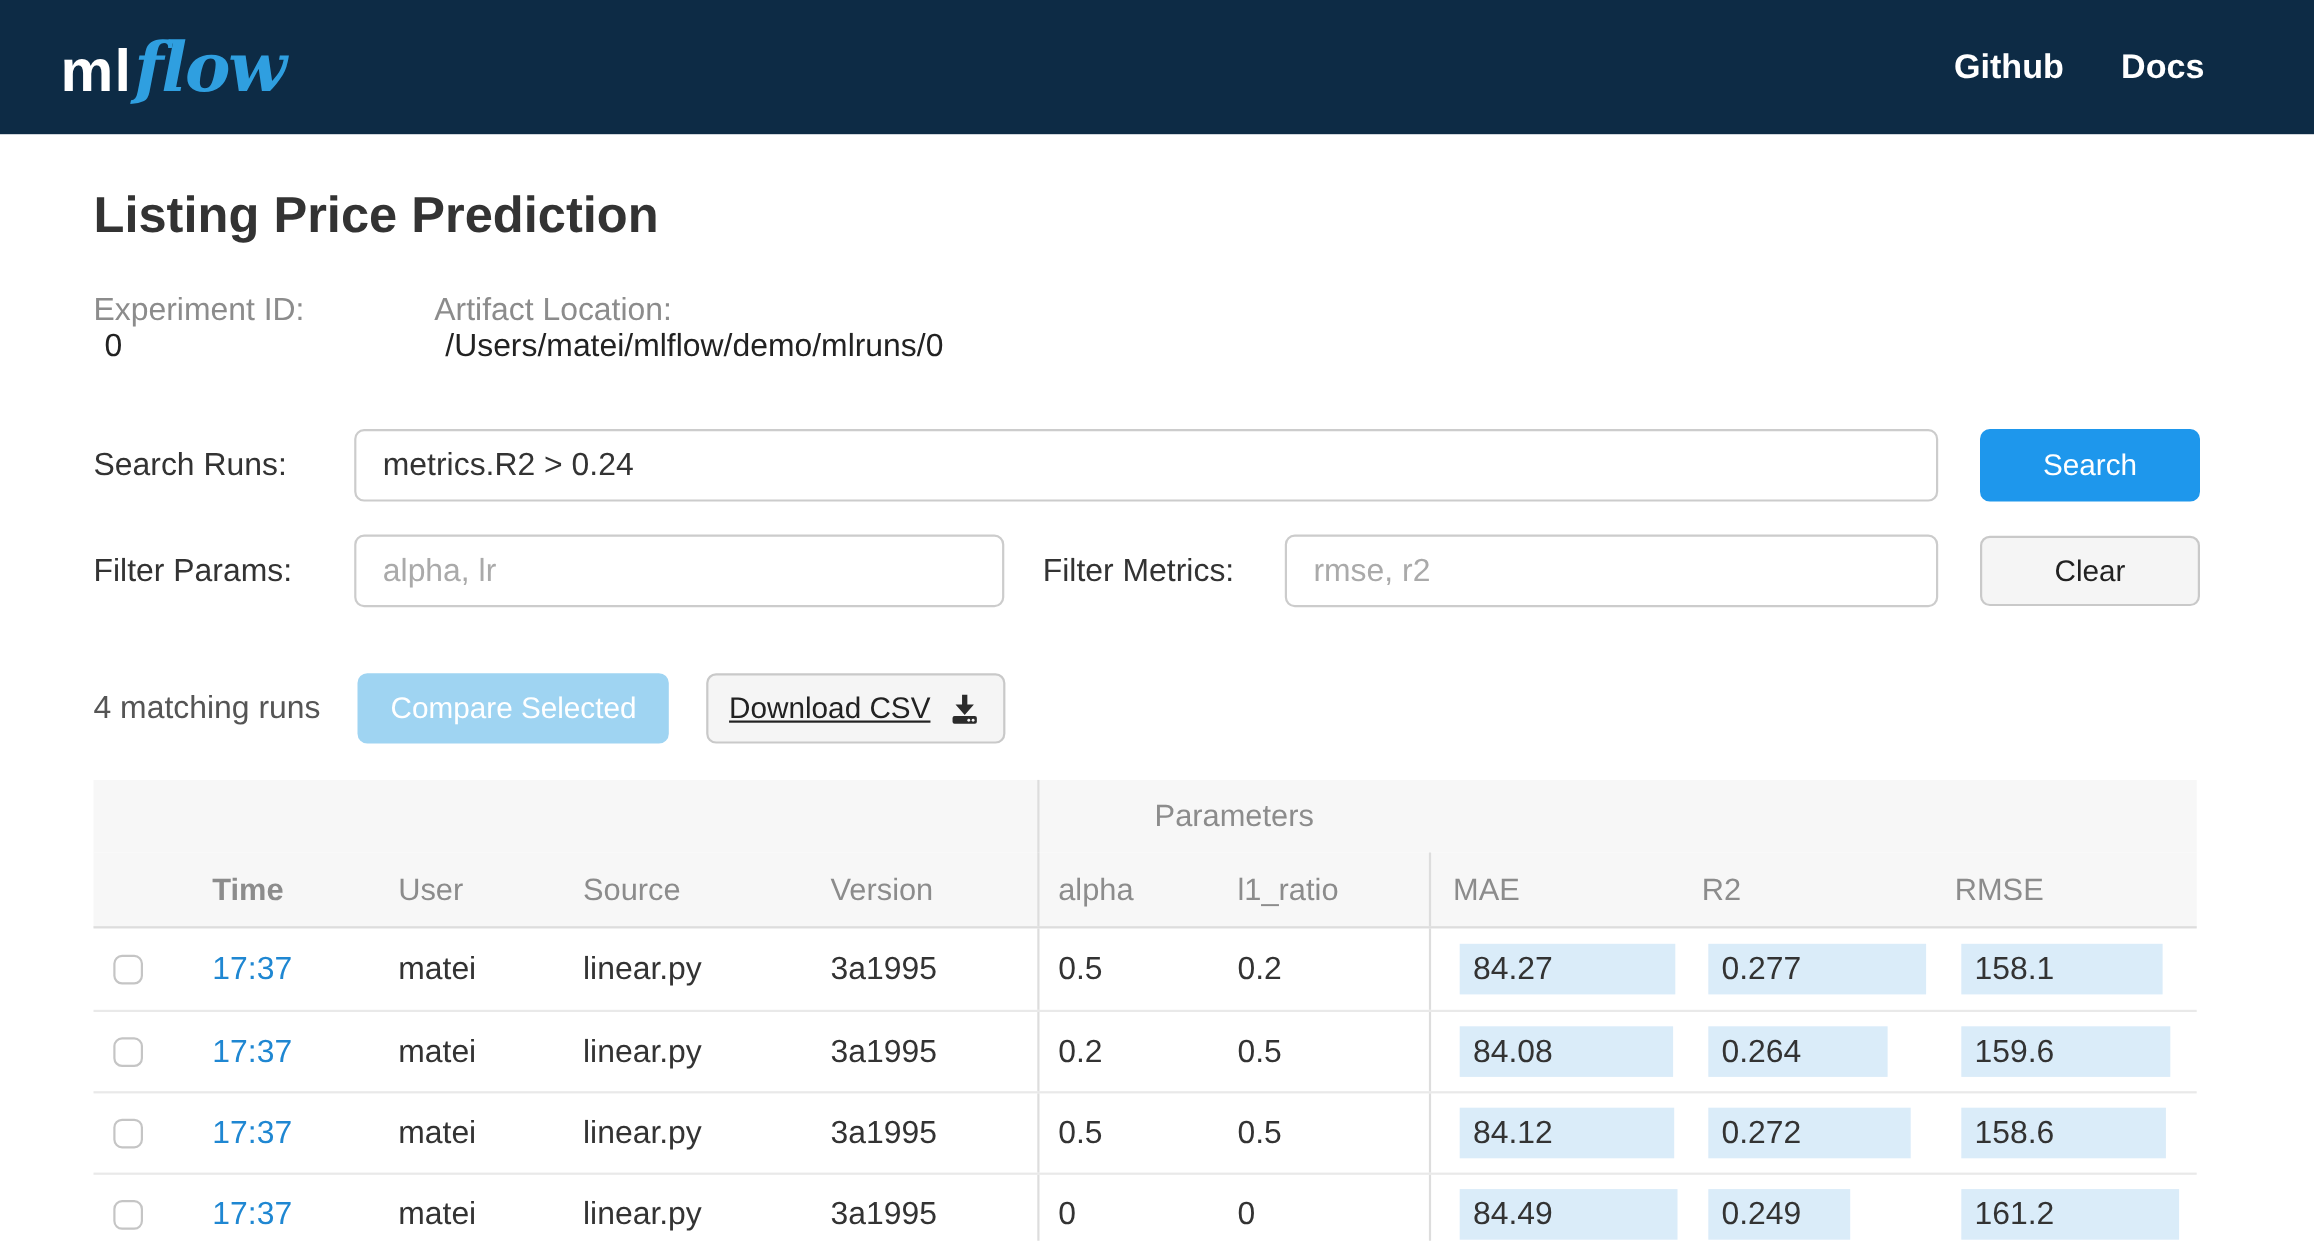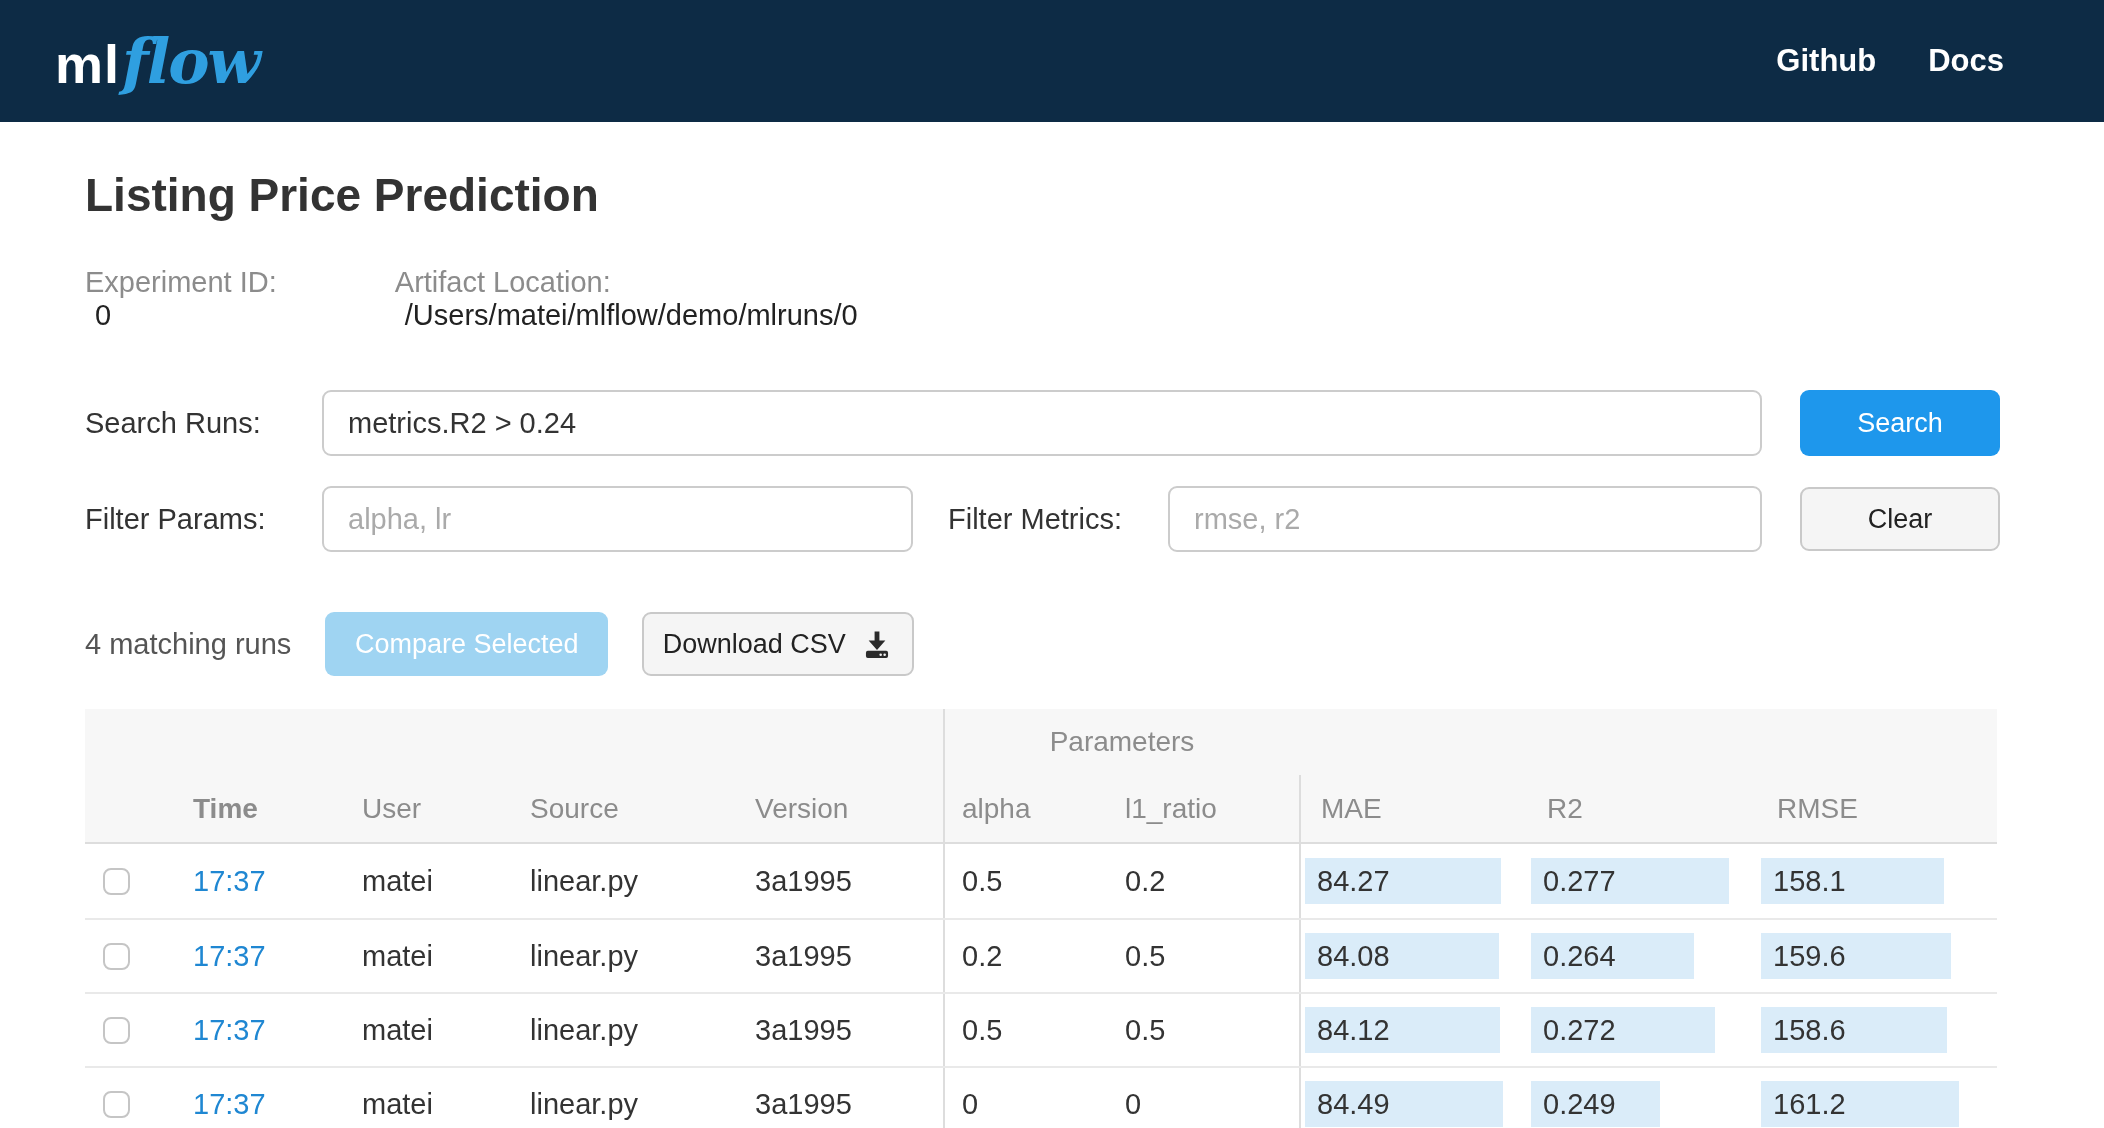--- a/index.html
+++ b/index.html
@@ -43,21 +43,21 @@
     font-family: "Liberation Sans", sans-serif; display: flex; align-items: center; justify-content: center; }
   .btn-search { width: 200px; margin-left: auto; background: #1e97ec; border: none; color: #fff; }
   .btn-clear { width: 200px; margin-left: auto; background: #f5f5f5; border: 2px solid #c9c9c9; color: #222; height: 64px; }
 
   
   .actions-row { margin-top: 60px; display: flex; align-items: center; }
   .matching { font-size: 29px; color: #555; }
   .btn-compare { margin-left: 34px; width: 283px; height: 64px; background: #9fd4f2;
     border: none; color: #fff; }
   .btn-download { margin-left: 34px; width: 272px; height: 64px; background: #f5f5f5;
-    border: 2px solid #c9c9c9; color: #222; gap: 14px; }
+    border: 2px solid #c9c9c9; color: #222; gap: 14px; text-decoration: underline; }
   .dl-icon { width: 34px; height: 34px; display: inline-block; }
 
   
   .runs-table { margin-top: 33px; width: 1912px; }
   .grid { display: grid; grid-template-columns: 105px 170px 165px 200px 218px 162px 194px 228px 230px 232px; }
   .ghead { background: #f7f7f7; }
   .grow { height: 66px; }
   .ghead2 { height: 69px; border-bottom: 2px solid #ddd; }
   .gcell { display: flex; align-items: center; font-size: 28px; color: #8c8c8c; }
   .gspan-blank { grid-column: 1 / 6; }
@@ -79,21 +79,21 @@
   .c-check { padding-left: 18px; }
   .checkbox { width: 27px; height: 27px; border: 2px solid #c5c5c5; border-radius: 8px;
     background: #fff; cursor: pointer; }
   .c-time { padding-left: 3px; }
   .runlink { color: #1f87d2; text-decoration: none; cursor: pointer; }
   .c-user { padding-left: 2px; }
   .c-source { padding-left: 5px; }
   .c-version { padding-left: 30px; }
   .c-alpha { padding-left: 17px; }
   .c-l1 { padding-left: 20px; }
-  .c-metric { padding-left: 4px; }
+  .c-metric { padding-left: 26px; }
   .bar { background: #daecf9; height: 46px; display: flex; align-items: center;
     padding-left: 12px; }
 </style>
 </head>
 <body>
 
 <div class="navbar">
   <div class="logo">
     <span class="logo-ml">ml</span>
     <span class="logo-flow">flow</span>

